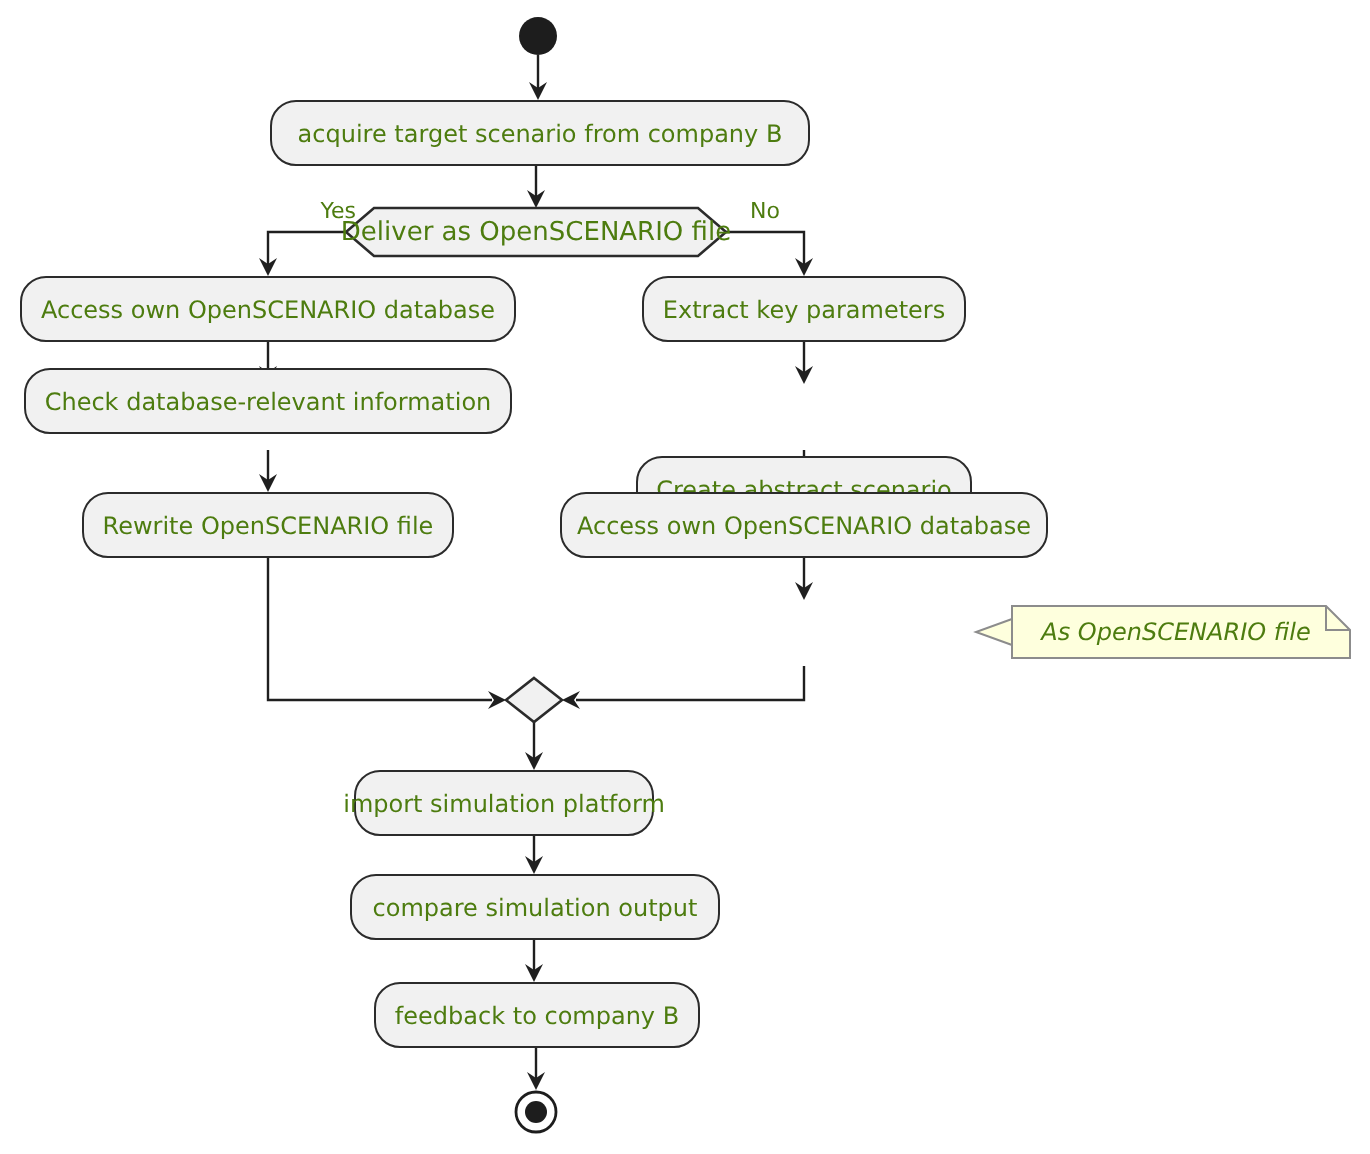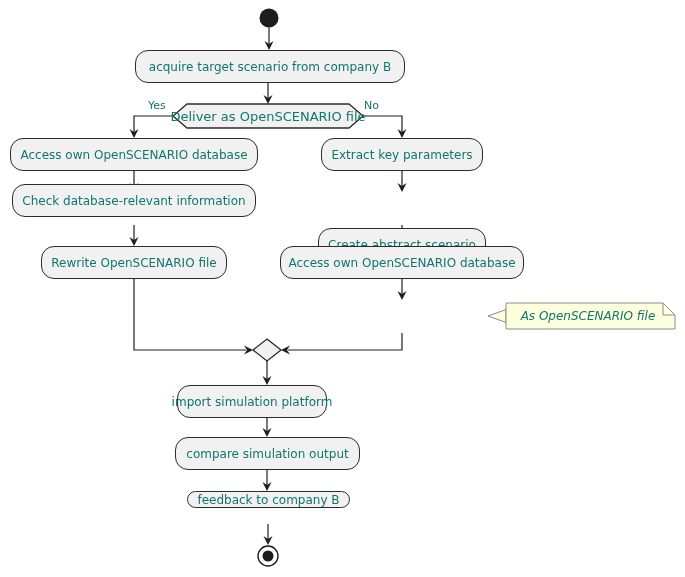--- a/index.html
+++ b/index.html
@@ -2,21 +2,21 @@
 <html><head>
 <meta charset="utf-8">
 <style>
   html, body { margin: 0; padding: 0; background: #ffffff; }
   #canvas {
     position: relative;
     width: 685px;
     height: 577px;
     background: #ffffff;
     font-family: "DejaVu Sans", "Liberation Sans", sans-serif;
-    color: #0f766e;
+    color: #4d7c0f;
     overflow: hidden;
   }
   #wires { position: absolute; left: 0; top: 0; }
   .activity {
     position: absolute;
     box-sizing: border-box;
     background: #f1f1f1;
     border: 1.3px solid #2b2b2b;
     border-radius: 13px;
     display: flex;
@@ -24,21 +24,21 @@
     justify-content: center;
     font-size: 12px;
     white-space: nowrap;
     z-index: 2;
   }
   .floatlabel {
     position: absolute;
     font-size: 11px;
     white-space: nowrap;
     z-index: 3;
-    text-align: left;
+    text-align: right;
   }
   .shape-label {
     position: absolute;
     display: flex;
     align-items: center;
     justify-content: center;
     font-size: 13px;
     white-space: nowrap;
     z-index: 3;
   }
@@ -128,15 +128,15 @@
 
   <div class="activity" style="left:280px; top:246px; width:244px; height:33px;">Access own OpenSCENARIO database</div>
 
 
   <div class="note-label" style="left:508px; top:303px; width:160px; height:26px;">As OpenSCENARIO file</div>
 
   <div class="activity" style="left:177px; top:385px; width:150px; height:33px;">import simulation platform</div>
 
   <div class="activity" style="left:175px; top:437px; width:185px; height:33px;">compare simulation output</div>
 
-  <div class="activity" style="left:187px; top:491px; width:163px; height:17px;">feedback to company B</div>
+  <div class="activity" style="left:187px; top:491px; width:163px; height:33px;">feedback to company B</div>
 
 </div>
 
 </body></html>

